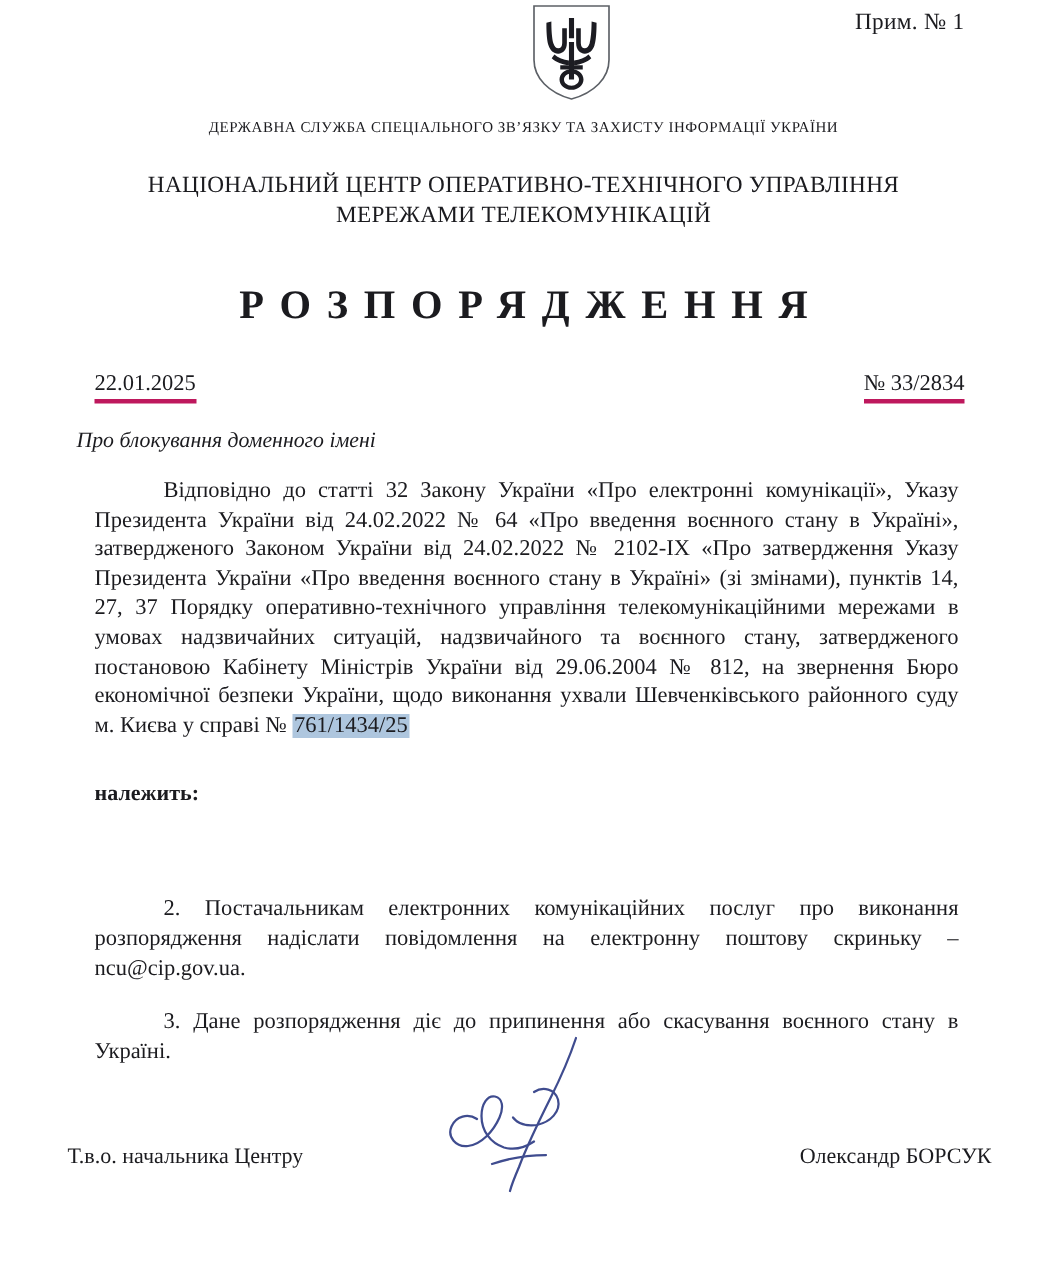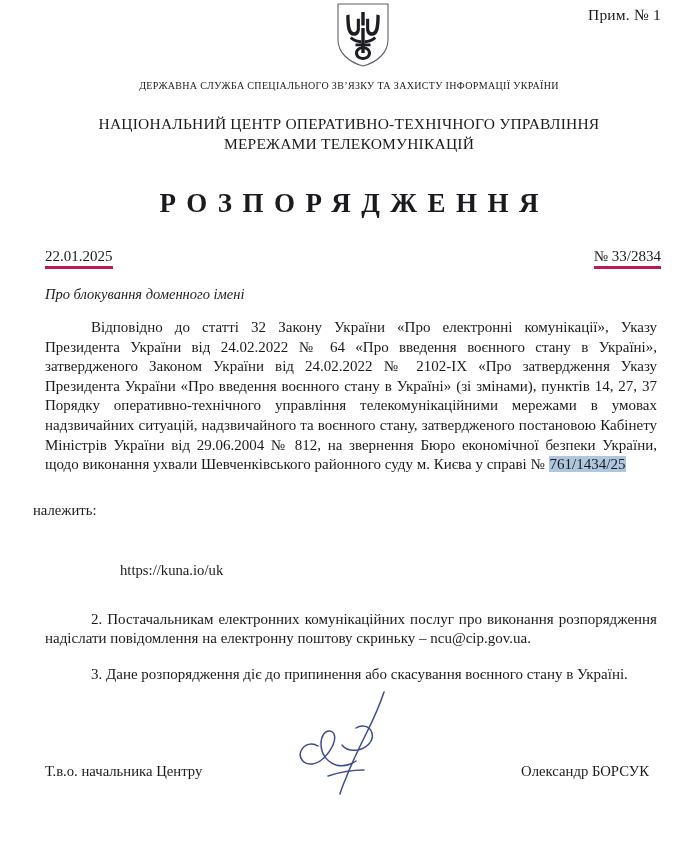--- a/index.html
+++ b/index.html
@@ -15,21 +15,21 @@
     position: relative;
     overflow: hidden;
     -webkit-font-smoothing: antialiased;
   }
 
   .page {
     position: relative;
     width: 698px;
     height: 816px;
     box-sizing: border-box;
-    padding: 0 33px;
+    padding: 0 51px;
   }
 
   
   .top-bar {
     position: relative;
     height: 68px;
   }
   .emblem {
     position: absolute;
     left: 302px;
@@ -98,21 +98,21 @@
     white-space: nowrap;
   }
   .meta-row .meta-date { margin-left: 12px; }
   .meta-row .meta-number { margin-right: 4px; }
 
   
   .subject {
     font-style: italic;
     font-size: 14.5px;
     margin-top: 17px;
-    margin-left: 12px;
+    margin-left: 0;
   }
 
   
   .body-text {
     margin-top: 15px;
     padding: 0 8px 0 12px;
     font-size: 15px;
     line-height: 19.6px;
     text-align: justify;
     text-justify: inter-word;
@@ -125,23 +125,24 @@
   .gap { height: 16px; }
   .gap-sm { height: 13px; }
 
   .hl {
     background: #aec6de;
     padding: 0 1px;
   }
   .bold { font-weight: 700; }
 
   .lead-word {
-    font-weight: 400;
+    font-weight: 700;
     font-size: 14.7px;
     margin-top: 14px;
+    margin-left: 12px;
     padding-left: 0;
   }
 
   .url-line {
     margin-top: 15px;
     margin-left: 12px;
     padding-left: 75px;
     font-size: 14.7px;
   }
 
@@ -149,21 +150,21 @@
   .sig-area {
     position: absolute;
     left: 33px;
     right: 33px;
     bottom: 36px;
     height: 90px;
   }
   .sig-row {
     position: absolute;
     left: 12px;
-    right: 16px;
+    right: 4px;
     bottom: 0;
     display: flex;
     justify-content: space-between;
     align-items: baseline;
     font-size: 14.7px;
   }
   .sig-mark {
     position: absolute;
     left: 255px;
     bottom: -16px;
@@ -218,21 +219,20 @@
     <div class="gap-sm"></div>
   </div>
 
   <div class="lead-word">належить:</div>
 
   <div class="body-text">
     <div class="gap-sm"></div>
 
   </div>
 
-  <div class="url-line">https://kuna.io/uk</div>
 
   <div class="body-text">
     <div class="gap"></div>
     <p>2. Постачальникам електронних комунікаційних послуг про виконання розпорядження надіслати повідомлення на електронну поштову скриньку – ncu@cip.gov.ua.</p>
 
     <div class="gap"></div>
     <p>3. Дане розпорядження діє до припинення або скасування воєнного стану в Україні.</p>
 
     <div class="gap"></div>
   </div>

